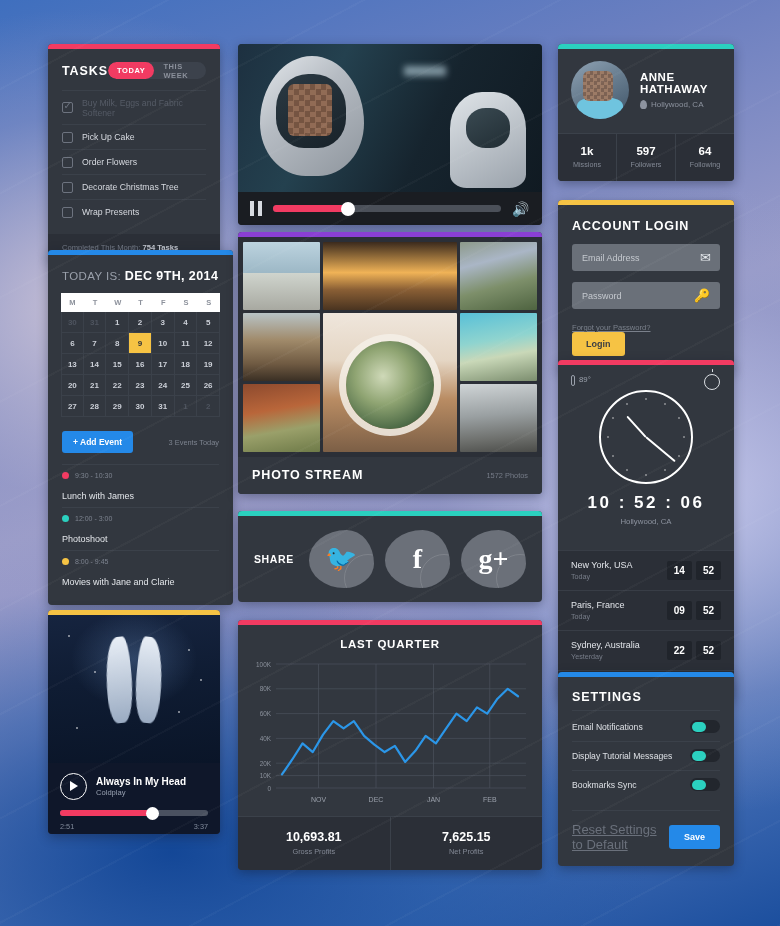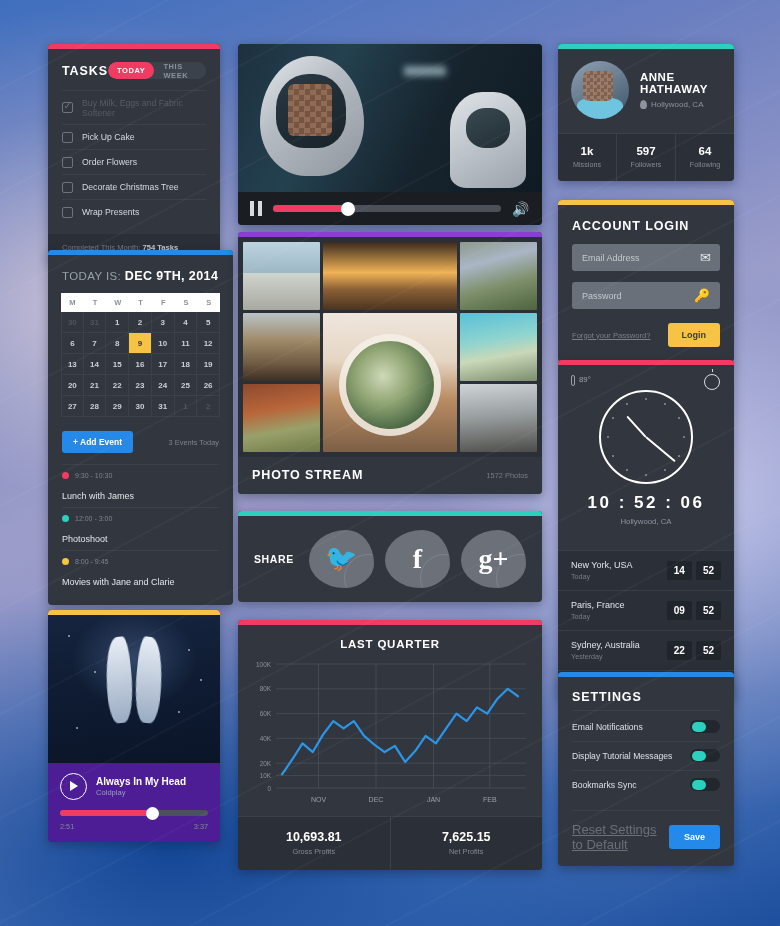--- a/index.html
+++ b/index.html
@@ -66,21 +66,21 @@
   #music { left:48px; top:610px; width:172px; }
   .mus-art { height:148px; position:relative;
     background:
       radial-gradient(ellipse 90px 70px at 50% 30%, rgba(120,160,215,.30), rgba(0,0,0,0) 70%),
       linear-gradient(175deg, #16243f 0%, #0f1c33 45%, #0a1528 100%); }
   .wing { position:absolute; top:22px; width:26px; height:86px; background:linear-gradient(180deg,#e8eef6,#9aabc2);
           filter:blur(.3px); }
   .wing.l { left:58px; border-radius:60% 20% 48% 30%/70% 30% 60% 30%; transform:rotate(-6deg); }
   .wing.r { left:88px; border-radius:20% 60% 30% 48%/30% 70% 30% 60%; transform:rotate(6deg); }
   .star { position:absolute; width:1.5px; height:1.5px; background:rgba(255,255,255,.55); border-radius:50%; }
-  .mus-bar { background:#4c1d95; padding:10px 12px 11px; }
+  .mus-bar { background:#0f172a; padding:10px 12px 3px; }
   .mus-row { display:flex; align-items:center; gap:9px; }
   .play { width:27px; height:27px; border:1.8px solid #fff; border-radius:50%; flex:none; position:relative; }
   .play:after { content:""; position:absolute; left:9px; top:7px; border-left:8px solid #fff;
                 border-top:5px solid transparent; border-bottom:5px solid transparent; }
   .mus-t { font-size:10px; font-weight:bold; color:#fff; }
   .mus-a { font-size:7.6px; color:#97a0b0; margin-top:1px; }
   .track { height:6px; background:#4a5160; border-radius:3px; margin-top:10px; position:relative; }
   .track i { position:absolute; left:0; top:0; height:6px; width:62%; background:#f23b62; border-radius:3px; }
   .knob { position:absolute; left:58%; top:-3.5px; width:13px; height:13px; background:#fff; border-radius:50%; }
   .mus-times { display:flex; justify-content:space-between; margin-top:6px; font-size:7.3px; color:#808a9b; }
@@ -170,21 +170,21 @@
   .pf-k { font-size:7.2px; color:#838995; margin-top:3px; }
 
   
   #login { left:558px; top:200px; width:176px; }
   .lg-body { padding:14px 14px 15px; }
   .fld { position:relative; margin-top:11px; }
   .fld input { width:100%; height:27px; background:#6a7079; border:none; border-radius:3px;
                padding:0 28px 0 10px; font-size:9px; color:#fff; font-family:"Liberation Sans",sans-serif; }
   .fld input::placeholder { color:#c5c9cf; }
   .fld .fi { position:absolute; right:9px; top:5px; font-size:13px; color:#e5e8ec; line-height:17px; }
-  .lg-row { display:flex; align-items:center; justify-content:space-between; margin-top:14px; }
+  .lg-row { display:flex; align-items:flex-start; justify-content:space-between; margin-top:14px;flex-direction:column; }
   .forgot { font-size:7.6px; color:#7a808b; text-decoration:underline; }
   .btn-login { background:#f6c344; color:#3a3d44; font-size:9px; font-weight:bold; padding:7px 14px; border:none; border-radius:3px; }
 
   
   #clock { left:558px; top:360px; width:176px; }
   .cl-top { padding:10px 13px 13px; position:relative; }
   .cl-temp { font-size:7.8px; color:#9aa0ab; display:flex; align-items:flex-start; gap:4px; }
   .thermo { width:4px; height:11px; border:1px solid #9aa0ab; border-radius:2px; flex:none; }
   .sun { position:absolute; right:14px; top:9px; width:16px; height:16px; border:1.4px solid #d9dde2; border-radius:50%; }
   .sun:before { content:""; position:absolute; inset:-6px; border-radius:50%;

